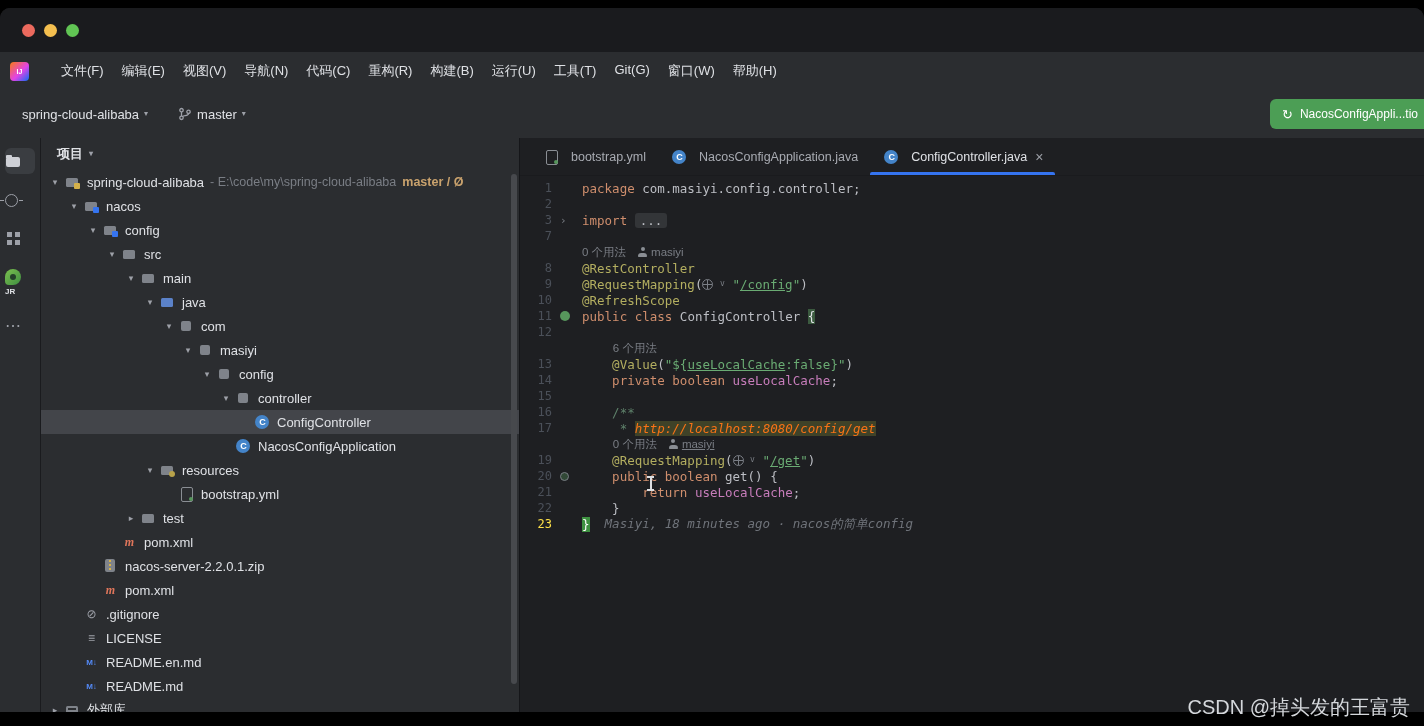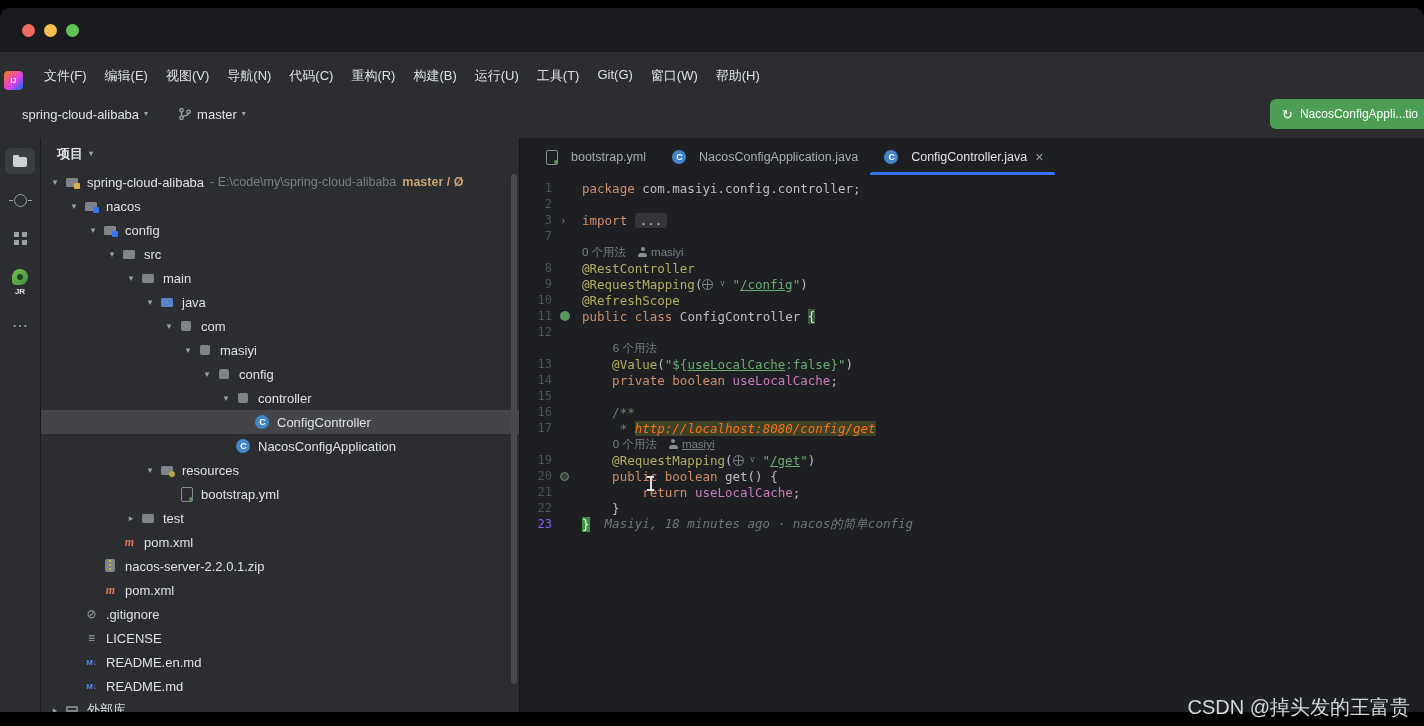--- a/index.html
+++ b/index.html
@@ -4,34 +4,34 @@
 <style>
   *{box-sizing:border-box;margin:0;padding:0}
   html,body{width:1424px;height:726px;background:#000;font-family:"Liberation Sans",sans-serif;overflow:hidden}
   .window{position:absolute;top:8px;left:0;width:1424px;height:704px;background:#1e1f22;border-radius:10px 10px 0 0;overflow:hidden}
   
   .titlebar{height:44px;background:#1a1b1e;display:flex;align-items:center;padding-left:22px}
   .dots{display:flex;gap:9px}
   .dot{width:13px;height:13px;border-radius:50%}
   .dot.r{background:#ec6a5e}.dot.y{background:#f4bf4f}.dot.g{background:#61c554}
   
-  .menubar{height:38px;background:#2b2d30;display:flex;align-items:flex-end;padding:0 4px;gap:2px}
+  .menubar{height:38px;background:#2b2d30;display:flex;align-items:center;padding:0 10px;gap:13px}
   .logo{width:19px;height:19px;border-radius:4px;background:linear-gradient(135deg,#f97a12,#e343e6 55%,#0b6cf5);color:#fff;font-size:7px;font-weight:bold;display:flex;align-items:center;justify-content:center;margin-right:10px}
   .menu-item{color:#dfe1e5;font-size:13px;padding:5px 9px;border-radius:4px;cursor:default}
   
   .toolbar{height:48px;background:#2b2d30;display:flex;align-items:center;padding:0 14px;position:relative}
   .widget{display:flex;align-items:center;gap:5px;color:#dfe1e5;font-size:13px;padding:5px 8px;border-radius:4px}
   .caret-down{color:#9da0a8;font-size:8px;line-height:1}
   .branch-svg{display:block}
   .run-btn{position:absolute;right:-18px;top:9px;height:30px;width:172px;background:#4c9e55;border-radius:6px;display:flex;align-items:center;gap:7px;padding:0 12px;color:#fff;font-size:12px;white-space:nowrap;overflow:hidden}
   .run-btn .rericon{font-size:13px;line-height:1}
   
   .main{display:flex;height:574px}
   .stripe{width:41px;background:#2b2d30;border-right:1px solid #1a1b1e;display:flex;flex-direction:column;align-items:center;padding-top:10px;gap:13px}
-  .stripe-btn{width:30px;display:flex;flex-direction:column;align-items:center;justify-content:center;padding:5px 0;border-radius:6px;gap:2px}
+  .stripe-btn{width:30px;display:flex;flex-direction:column;align-items:flex-start;justify-content:center;padding:5px 0;border-radius:6px;gap:2px}
   .stripe-btn.active{background:#3a3d41}
   .stripe-label{color:#dfe1e5;font-size:8px;font-weight:bold}
   .sic{width:16px;height:16px;position:relative;display:block}
   .sic-folder::before{content:"";position:absolute;left:1px;top:4px;width:14px;height:10px;background:#ced0d6;border-radius:2px}
   .sic-folder::after{content:"";position:absolute;left:1px;top:2px;width:6px;height:3px;background:#ced0d6;border-radius:1px 1px 0 0}
   .sic-commit{border:1.5px solid #9da0a8;border-radius:50%;width:13px;height:13px;margin-top:2px}
   .sic-commit::before{content:"";position:absolute;left:-6px;top:4.5px;width:4px;height:1.5px;background:#9da0a8}
   .sic-commit::after{content:"";position:absolute;right:-6px;top:4.5px;width:4px;height:1.5px;background:#9da0a8}
   .sic-structure::before{content:"";position:absolute;left:2px;top:2px;width:5px;height:5px;background:#9da0a8;box-shadow:8px 0 0 #9da0a8,0 8px 0 #9da0a8,8px 8px 0 #9da0a8}
   .sic-jrebel{background:linear-gradient(135deg,#7cc04f,#3e8e41);border-radius:50% 50% 50% 4px}
@@ -70,21 +70,21 @@
   
   .editor{flex:1;display:flex;flex-direction:column;background:#1e1f22;position:relative;overflow:hidden}
   .tabs{height:38px;display:flex;align-items:stretch;padding-left:10px;border-bottom:1px solid #1a1b1e}
   .tab{display:flex;align-items:center;gap:6px;padding:0 12px;color:#a8abb2;font-size:12.5px;position:relative;white-space:nowrap}
   .tab.active{color:#dfe1e5}
   .tab.active::after{content:"";position:absolute;left:0;right:0;bottom:0;height:3px;background:#3574f0;border-radius:2px 2px 0 0}
   .tab-close{color:#9da0a8;font-size:14px;margin-left:2px}
   .code-area{flex:1;padding-top:4px;font-family:"DejaVu Sans Mono",monospace;font-size:12.5px;position:relative}
   .crow{display:flex;height:16px;align-items:center}
   .ln{width:36px;min-width:36px;text-align:right;color:#4b5059;font-size:12px;padding-right:4px}
-  .ln.cur{color:#8b5cf6}
+  .ln.cur{color:#fde047}
   .gut{width:26px;min-width:26px;display:inline-flex;align-items:center;padding-left:4px;gap:2px}
   .foldarrow{color:#7a7e85;font-size:11px}
   .gic{width:10px;height:10px;border-radius:50%;display:block}
   .gic-spring-bean{background:#57965c}
   .gic-request-mapping{border:1.5px solid #7a7e85;background:rgba(87,150,92,.35);width:9px;height:9px}
   .txt{display:flex;align-items:center;white-space:pre}
   .tk{white-space:pre}
   .tk.pl{color:#bcbec4}
   .tk.kw{color:#cf8e6d}
   .tk.ann{color:#b3ae60}

